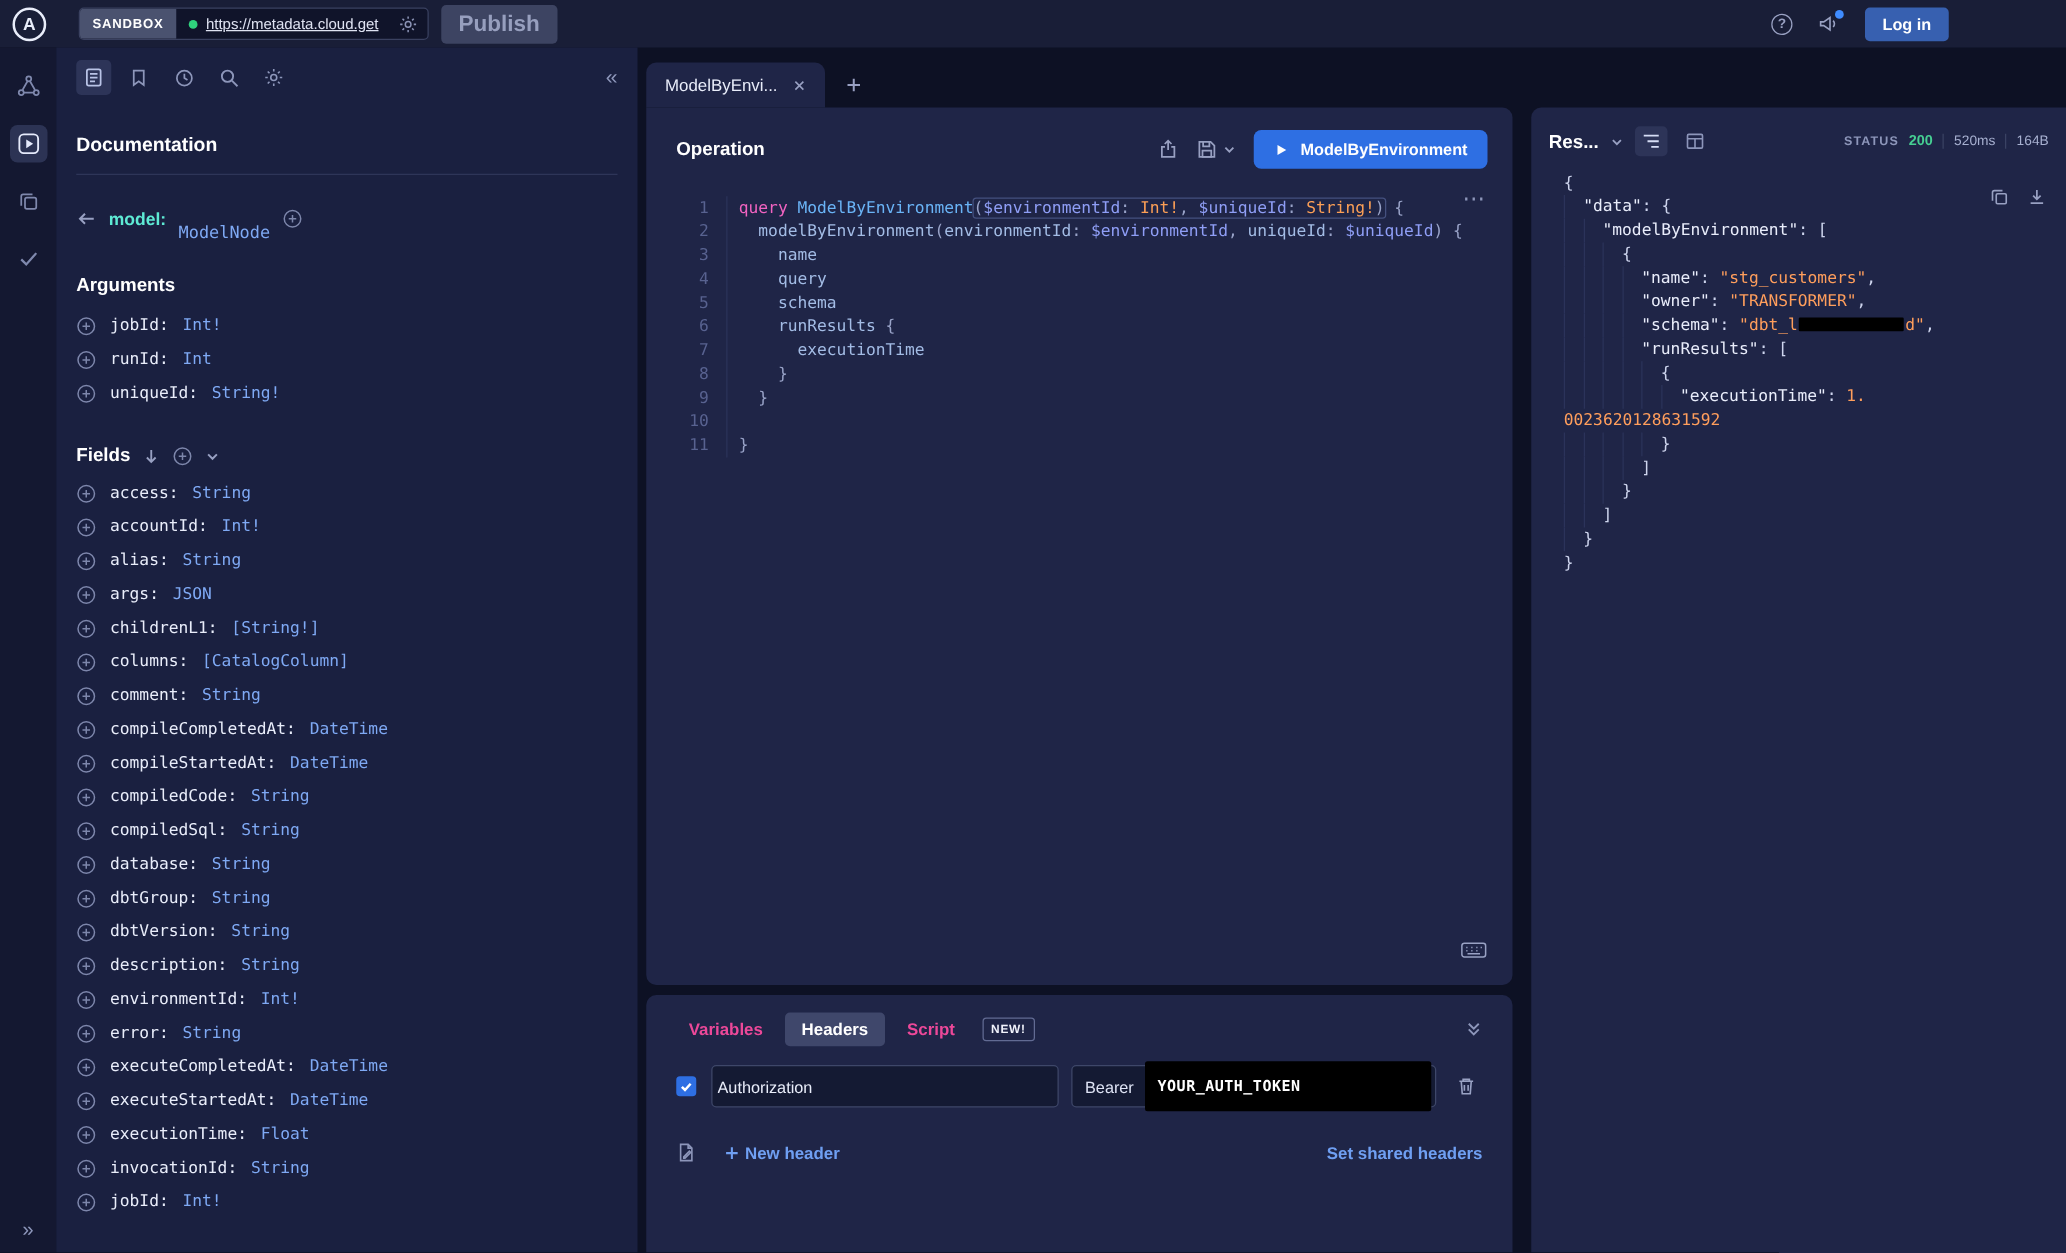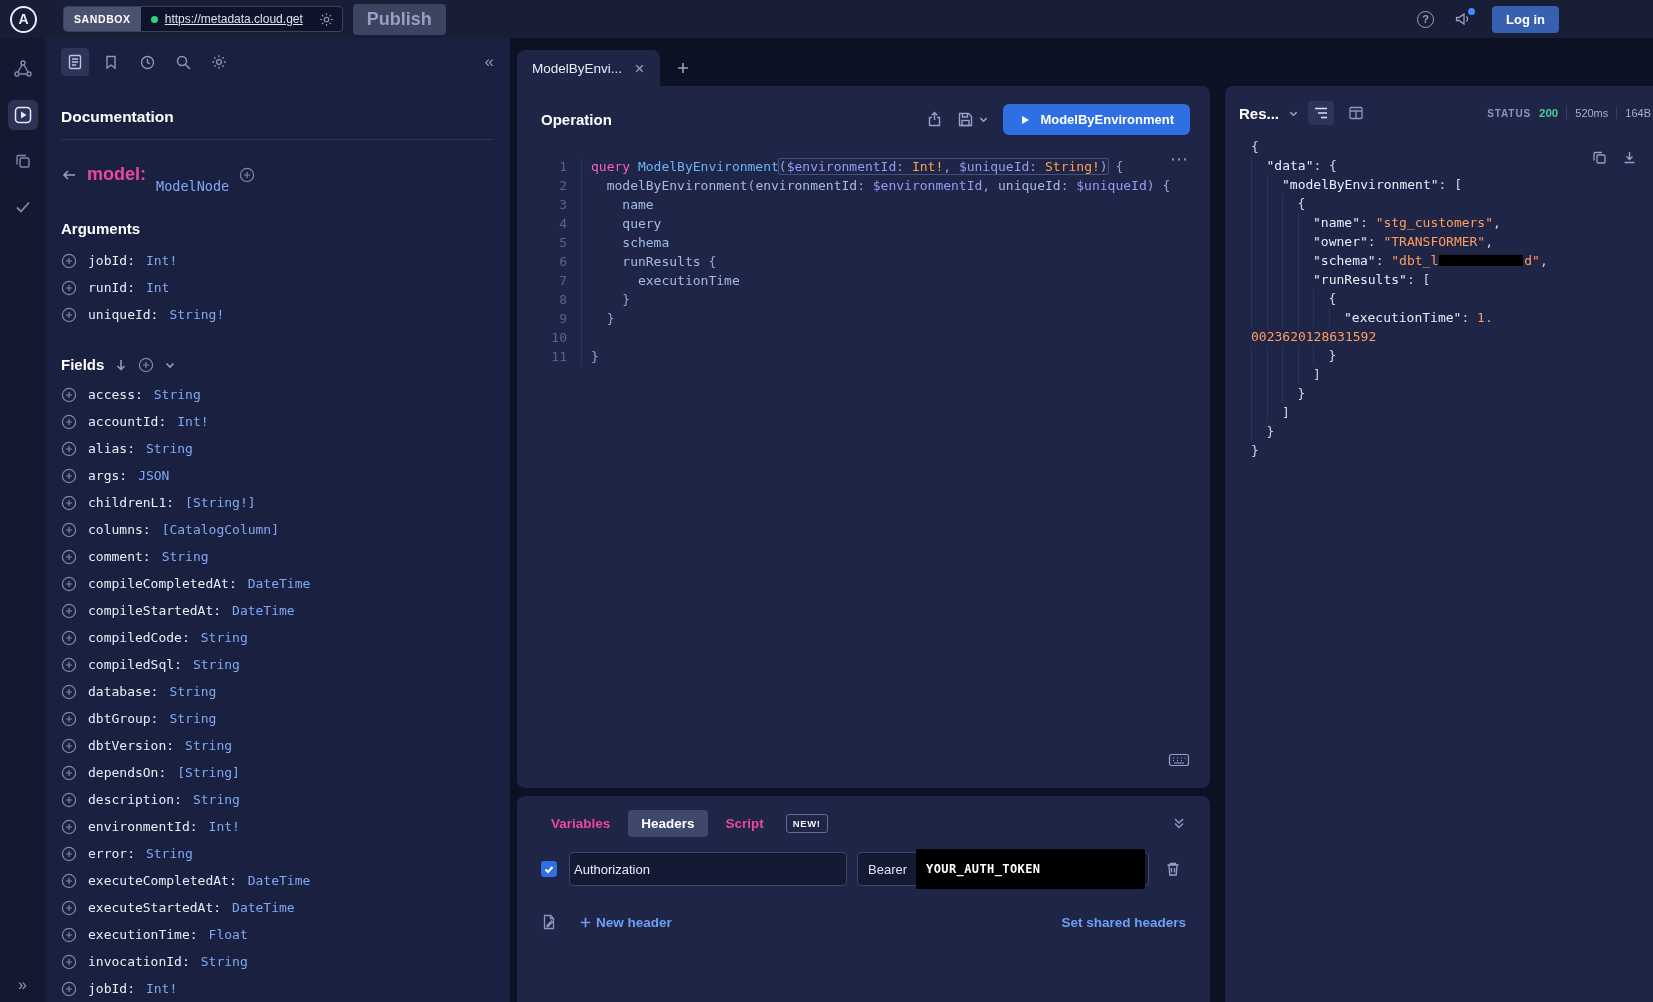--- a/index.html
+++ b/index.html
@@ -45,21 +45,21 @@
   .docs-toolbar{height:48px;display:flex;align-items:center;padding:0 16px;gap:8px;}
   .dt-btn{width:28px;height:28px;border-radius:4px;display:flex;align-items:center;
     justify-content:center;color:#8d96ba;}
   .dt-btn.active{background:#2d3458;color:#b9c3e6;}
   .dt-collapse{margin-left:auto;color:#8d96ba;font-size:17px;}
   .docs-body{padding:22px 16px 0 16px;}
   .docs-title{font-size:15.5px;font-weight:700;color:#fff;}
   .docs-hr{border-top:1px solid #2e3558;margin-top:13px;}
   .crumb-row{display:flex;align-items:center;gap:10px;margin-top:15px;}
   .back-arrow{color:#98a0c2;}
-  .crumb-label{font-weight:700;font-size:18px;color:#ec4899;}
+  .crumb-label{font-weight:700;font-size:14px;color:#5eead4;}
   .crumb-type{font:13.5px "DejaVu Sans Mono",monospace;color:#7fa9f4;margin-top:23px;}
   .sec-title{font-size:15px;font-weight:700;color:#fff;}
   .mt26{margin-top:26px;} .mt10{margin-top:10px;}
   .fields-head{display:flex;align-items:center;gap:10px;margin-top:28px;margin-bottom:8px;}
   .hd-ic{color:#98a0c2;}
   .doc-row{display:flex;align-items:center;gap:11px;height:27px;}
   .plus-circle{width:16px;height:16px;color:#7d86ab;flex:none;}
   .fname{font:13px "DejaVu Sans Mono",monospace;color:#e9edfa;white-space:pre;}
   .ftype{font:13px "DejaVu Sans Mono",monospace;color:#7fa9f4;white-space:pre;}
 
@@ -113,21 +113,21 @@
   .trash{margin-left:16px;color:#99a2c4;display:flex;}
   .links-row{display:flex;align-items:center;margin-top:28px;}
   .prefill{color:#8d96ba;display:flex;}
   .blink{color:#6f9ff2;font-size:13.5px;font-weight:700;display:flex;gap:4px;align-items:center;}
   .new-header{margin-left:22px;}
   .shared{margin-left:auto;}
 
   
   .resp{position:absolute;left:1225px;top:86px;width:428px;height:916px;background:#1f2547;
     border-radius:8px 0 0 0;}
-  .resp-head{display:flex;align-items:center;padding:15px 2px 8px 14px;gap:9px;}
+  .resp-head{display:flex;align-items:center;padding:15px 14px 8px 14px;gap:9px;}
   .resp-title{font-size:15px;font-weight:700;color:#fff;}
   .resp-caret{color:#98a0c2;display:flex;}
   .fmt-btn{width:26px;height:24px;border-radius:4px;display:flex;align-items:center;
     justify-content:center;color:#8d96ba;}
   .fmt-btn.active{background:#2d3458;color:#d6ddf5;}
   .status-group{margin-left:auto;display:flex;align-items:center;gap:8px;font-size:11px;color:#a7b0d0;}
   .status-label{font-size:10px;font-weight:700;letter-spacing:.9px;color:#8d96ba;}
   .status-code{color:#46cf93;font-weight:700;font-size:11.5px;}
   .vdiv{width:1px;height:12px;background:#3a4263;}
   .resp-tools{position:absolute;top:64px;right:16px;display:flex;gap:15px;color:#98a0c2;}
@@ -438,30 +438,20 @@
           </div>
           <div class="doc-row">
             <span class="plus-circle">
               <svg viewBox="0 0 16 16" width="16" height="16" fill="none" stroke="currentColor" stroke-width="1.2">
                 <circle cx="8" cy="8" r="6.6"></circle>
                 <path d="M8 5v6M5 8h6"></path>
               </svg>
             </span>
             <span class="fname">dbtVersion:</span>
             <span class="ftype">String</span>
-          </div>
-          <div class="doc-row">
-            <span class="plus-circle">
-              <svg viewBox="0 0 16 16" width="16" height="16" fill="none" stroke="currentColor" stroke-width="1.2">
-                <circle cx="8" cy="8" r="6.6"></circle>
-                <path d="M8 5v6M5 8h6"></path>
-              </svg>
-            </span>
-            <span class="fname">dependsOn:</span>
-            <span class="ftype">[String]</span>
           </div>
           <div class="doc-row">
             <span class="plus-circle">
               <svg viewBox="0 0 16 16" width="16" height="16" fill="none" stroke="currentColor" stroke-width="1.2">
                 <circle cx="8" cy="8" r="6.6"></circle>
                 <path d="M8 5v6M5 8h6"></path>
               </svg>
             </span>
             <span class="fname">description:</span>
             <span class="ftype">String</span>

